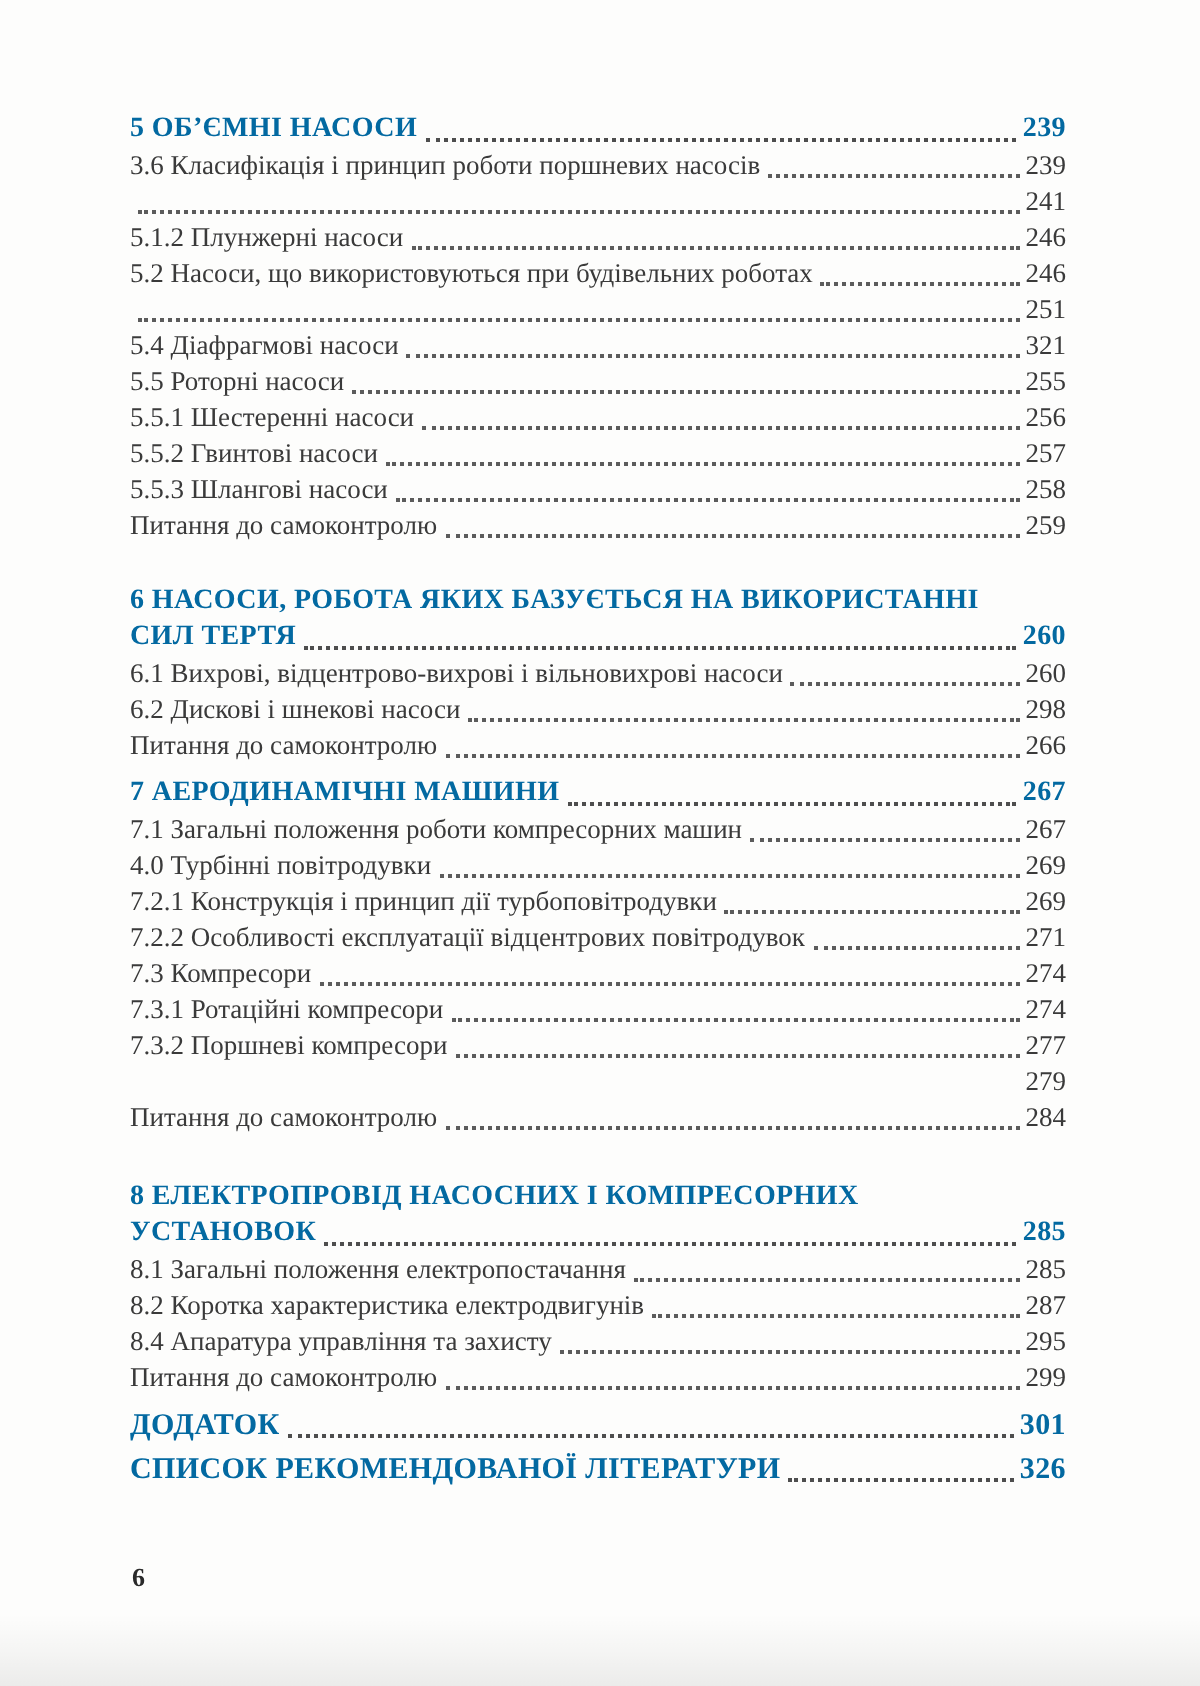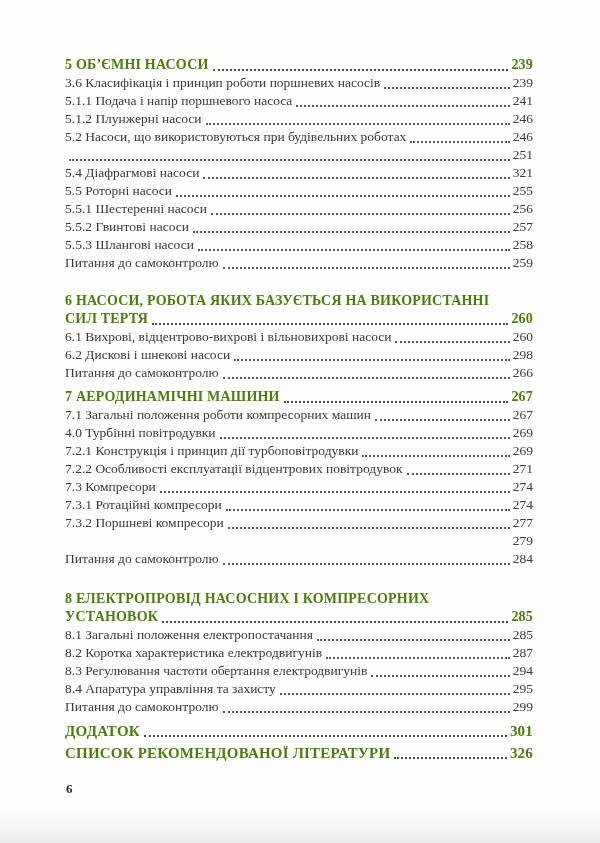--- a/index.html
+++ b/index.html
@@ -41,21 +41,21 @@
     flex: 1;
     border-bottom: 2px dotted #5c5c5c;
     margin: 0 3px 3.5px 4px;
     align-self: flex-end;
     min-width: 8px;
   }
   .entry .dots.nodots { border-bottom: none; }
   .entry .pg { white-space: nowrap; }
   .entry.bold {
     font-weight: bold;
-    color: #4d7c0f;
+    color: #0369a1;
     font-size: 14px;
     letter-spacing: 0.2px;
     font-family: Liberation Serif, serif;
   }
   .entry.bold .dots { border-bottom-color: #4e4e4e; }
   .entry.large {
     font-size: 15px;
   }
   .entry.large .pre, .entry.large .row { line-height: 22px; }
   .entry.large .dots { margin-bottom: 5px; }
@@ -94,21 +94,20 @@
       </div>
       <div class="entry">
         <div class="row">
           <span class="label">3.6 Класифікація і принцип роботи поршневих насосів</span>
           <span class="dots"></span>
           <span class="pg">239</span>
         </div>
       </div>
       <div class="entry">
         <div class="row">
-          <span class="label">5.1.1 Подача і напір поршневого насоса</span>
           <span class="dots"></span>
           <span class="pg">241</span>
         </div>
       </div>
       <div class="entry">
         <div class="row">
           <span class="label">5.1.2 Плунжерні насоси</span>
           <span class="dots"></span>
           <span class="pg">246</span>
         </div>
@@ -279,27 +278,20 @@
           <span class="label">8.1 Загальні положення електропостачання</span>
           <span class="dots"></span>
           <span class="pg">285</span>
         </div>
       </div>
       <div class="entry">
         <div class="row">
           <span class="label">8.2 Коротка характеристика електродвигунів</span>
           <span class="dots"></span>
           <span class="pg">287</span>
-        </div>
-      </div>
-      <div class="entry">
-        <div class="row">
-          <span class="label">8.3 Регулювання частоти обертання електродвигунів</span>
-          <span class="dots"></span>
-          <span class="pg">294</span>
         </div>
       </div>
       <div class="entry">
         <div class="row">
           <span class="label">8.4 Апаратура управління та захисту</span>
           <span class="dots"></span>
           <span class="pg">295</span>
         </div>
       </div>
       <div class="entry">

